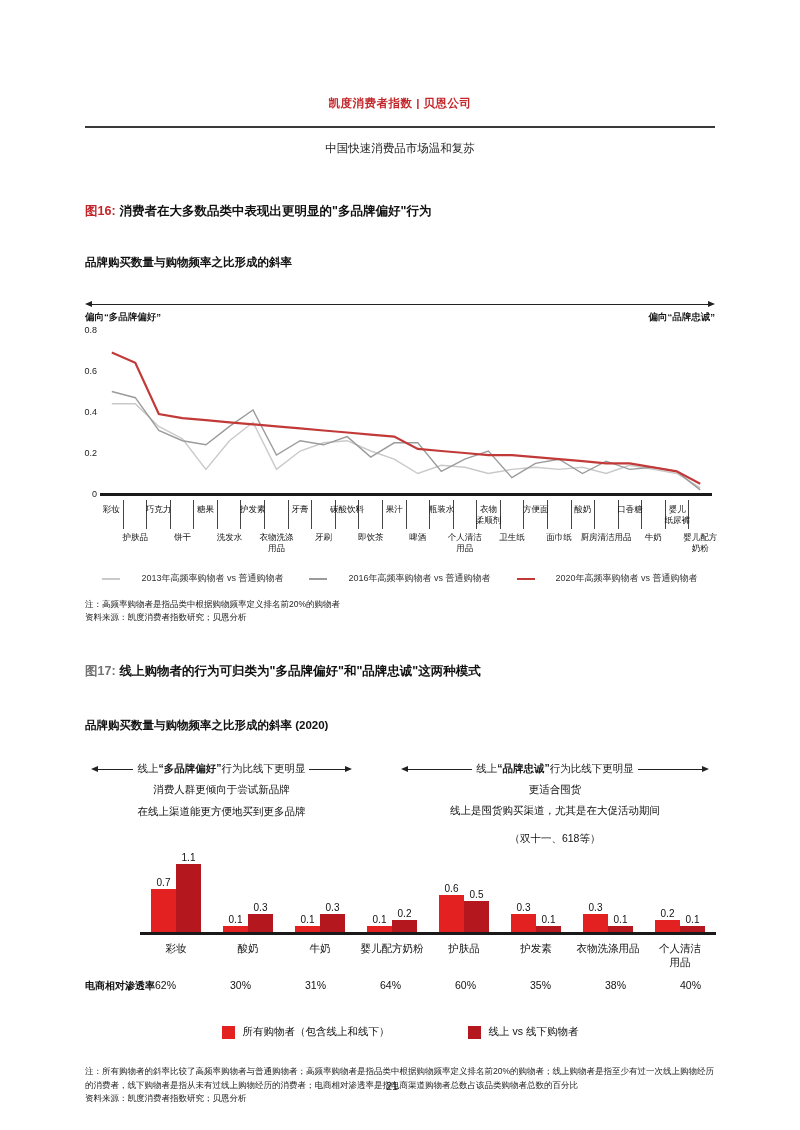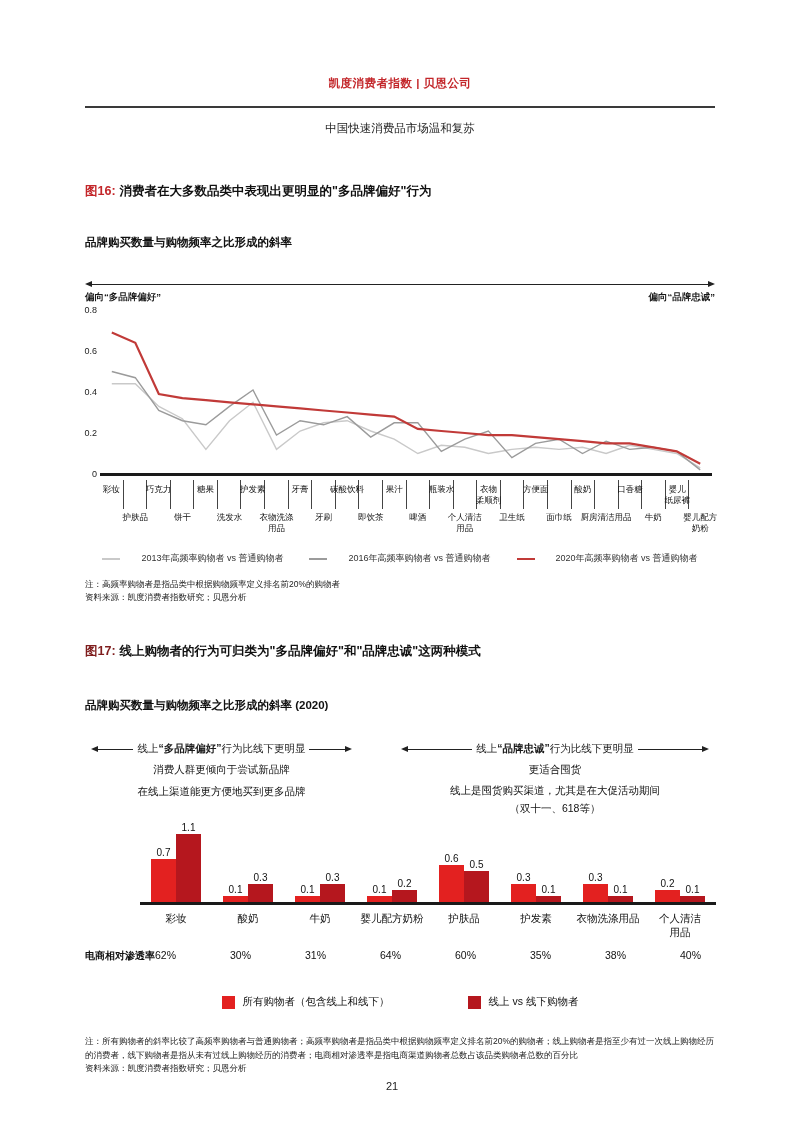--- a/index.html
+++ b/index.html
@@ -1,17 +1,17 @@
 <!DOCTYPE html>
 <html><head>
 <meta charset="utf-8">
 <style>
   html,body{margin:0;padding:0;background:#ffffff;}
   body{font-family:"Liberation Sans","DejaVu Sans",sans-serif;color:#1a1a1a;}
-  .page{width:800px;height:1130px;margin:0 auto;background:#fff;position:relative;box-sizing:border-box;padding:76px 85px 0 85px;}
+  .page{width:800px;height:1130px;margin:0 auto;background:#fff;position:relative;box-sizing:border-box;padding:96px 85px 0 85px;}
   .content{width:630px;position:relative;}
 
   
   .brand{text-align:center;font-size:11.5px;font-weight:bold;letter-spacing:.5px;}
   .rule{border:none;border-top:2px solid #3a3a3a;margin:15px 0 0 0;}
   .subtitle{text-align:center;font-size:11.5px;color:#222;margin-top:13px;}
 
   
   .figrow{margin-top:47px;font-size:12.5px;font-weight:600;color:#111;}
   .figlab{font-weight:bold;margin-right:4px;}
@@ -204,21 +204,21 @@
           <span>2020年高频率购物者 vs 普通购物者</span>
         </div>
       </div>
 
     <div class="note">
       <div>注：高频率购物者是指品类中根据购物频率定义排名前20%的购物者</div>
       <div>资料来源：凯度消费者指数研究；贝恩分析</div>
     </div>
 
     <div class="figrow" style="margin-top:39px;">
-      <span class="figlab" style="color: #7f1d1d;">图17:</span><span>线上购物者的行为可归类为"多品牌偏好"和"品牌忠诚"这两种模式</span>
+      <span class="figlab" style="color: #737373;">图17:</span><span>线上购物者的行为可归类为"多品牌偏好"和"品牌忠诚"这两种模式</span>
     </div>
     <div class="axis-title" style="margin-top:38px;">品牌购买数量与购物频率之比形成的斜率 (2020)</div>
 
     <div class="cols">
       <div class="col col-l">
         <div class="arrow">
           <span class="tri tri-l"></span>
             <span class="ln"></span>
           <span class="atext"><span>线上</span><b>“多品牌偏好”</b><span>行为比线下更明显</span></span>
           <span class="ln"></span>
@@ -230,21 +230,21 @@
       <div class="col col-r">
         <div class="arrow">
           <span class="tri tri-l"></span>
             <span class="ln"></span>
           <span class="atext"><span>线上</span><b>“品牌忠诚”</b><span>行为比线下更明显</span></span>
           <span class="ln"></span>
             <span class="tri tri-r"></span>
         </div>
         <p>更适合囤货</p>
         <p style="margin-top:5px;">线上是囤货购买渠道，尤其是在大促活动期间</p>
-        <p style="margin-top:3px;">（双十一、618等）</p>
+        <p style="margin-top:13px;">（双十一、618等）</p>
       </div>
     </div>
 
     <div class="barwrap">
       <div class="bars-area" id="barsarea">
           <div class="bargroup">
             <div class="barcol">
               <div class="barval">0.7</div>
               <div class="bar" style="height: 43.4px; background: rgb(227, 33, 32);"></div>
             </div>

